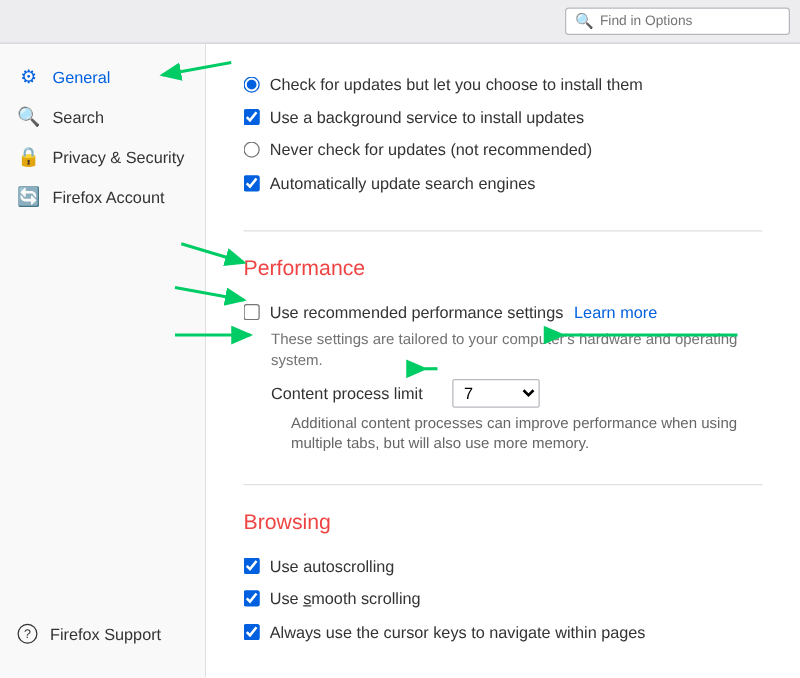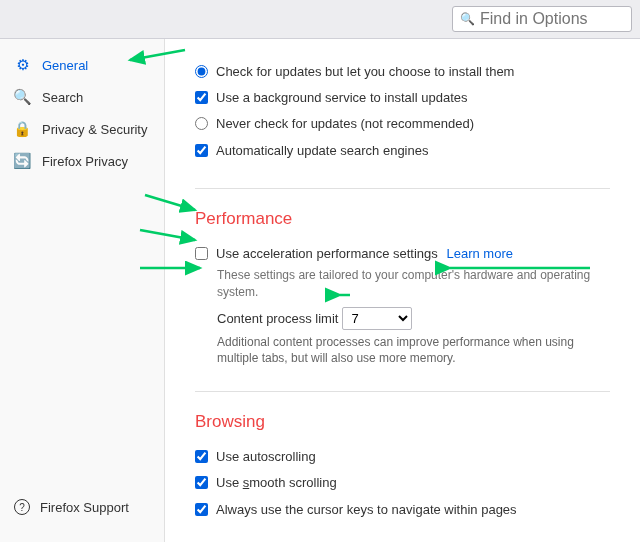--- a/index.html
+++ b/index.html
@@ -33,21 +33,21 @@
       width: 180px;
       gap: 5px;
     }
     .search-box span.magnifier {
       color: #999;
       font-size: 12px;
     }
     .search-box input {
       border: none;
       outline: none;
-      font-size: 16px;
+      font-size: 11px;
       color: #aaa;
       background: transparent;
       width: 100%;
     }
 
     
     .main-layout {
       display: flex;
       flex: 1;
       overflow: hidden;
@@ -151,41 +151,41 @@
     .learn-more {
       color: #0060df;
       text-decoration: none;
       margin-left: 5px;
     }
 
     
     .process-row {
       display: flex;
       align-items: center;
-      gap: 4px;
+      gap: 24px;
       margin-left: 22px;
       margin-top: 4px;
       margin-bottom: 4px;
     }
     .process-row label {
       font-size: 13px;
     }
     .process-select {
       border: 1px solid #b8b8bf;
       border-radius: 2px;
       padding: 2px 4px;
       font-size: 13px;
       background: #fff;
       cursor: pointer;
       width: 70px;
     }
     .process-note {
       font-size: 12px;
       color: #666;
-      margin-left: 22px;
+      margin-left: 38px;
       line-height: 1.4;
       max-width: 480px;
     }
 
     
     .annotation-canvas {
       position: absolute;
       top: 0;
       left: 0;
       width: 640px;
@@ -214,21 +214,21 @@
     <div class="sidebar-item">
       <span class="icon">🔍</span>
       <span>Search</span>
     </div>
     <div class="sidebar-item">
       <span class="icon">🔒</span>
       <span>Privacy &amp; Security</span>
     </div>
     <div class="sidebar-item">
       <span class="icon">🔄</span>
-      <span>Firefox Privacy</span>
+      <span>Firefox Account</span>
     </div>
 
     <div class="sidebar-bottom">
       <div class="sidebar-item">
         <span class="icon" style="border:1px solid #333;border-radius:50%;width:16px;height:16px;font-size:10px;display:flex;align-items:center;justify-content:center;">?</span>
         <span>Firefox Support</span>
       </div>
     </div>
   </div>
 
@@ -254,21 +254,21 @@
     </div>
 
     <hr class="section-divider">
 
     <div class="section">
       <h2 class="section-title">Performance</h2>
 
       <div class="option-row">
         <input type="checkbox" id="recommended-settings" style="">
         <label for="recommended-settings">
-          <span>Use acceleration performance settings</span>
+          <span>Use recommended performance settings</span>
           <a class="learn-more" href="#">Learn more</a>
         </label>
       </div>
 
       <div class="perf-desc">These settings are tailored to your computer's hardware and operating system.</div>
 
 
       <div class="process-row">
         <label>Content process limit</label>
         <select class="process-select">

